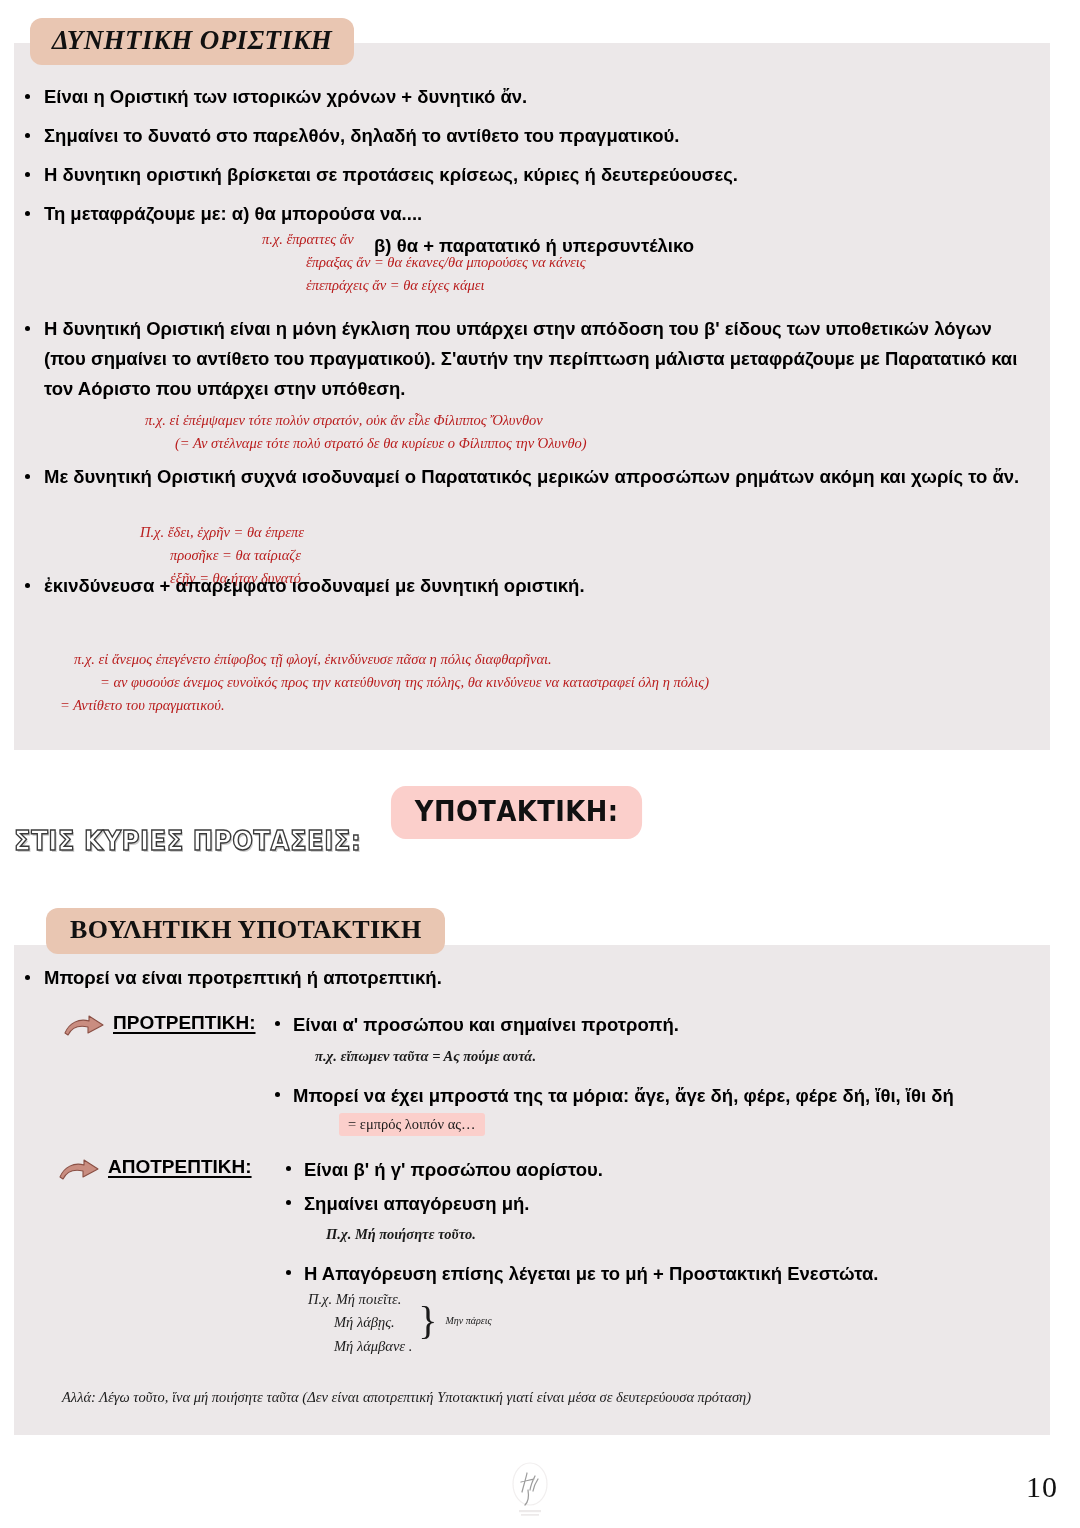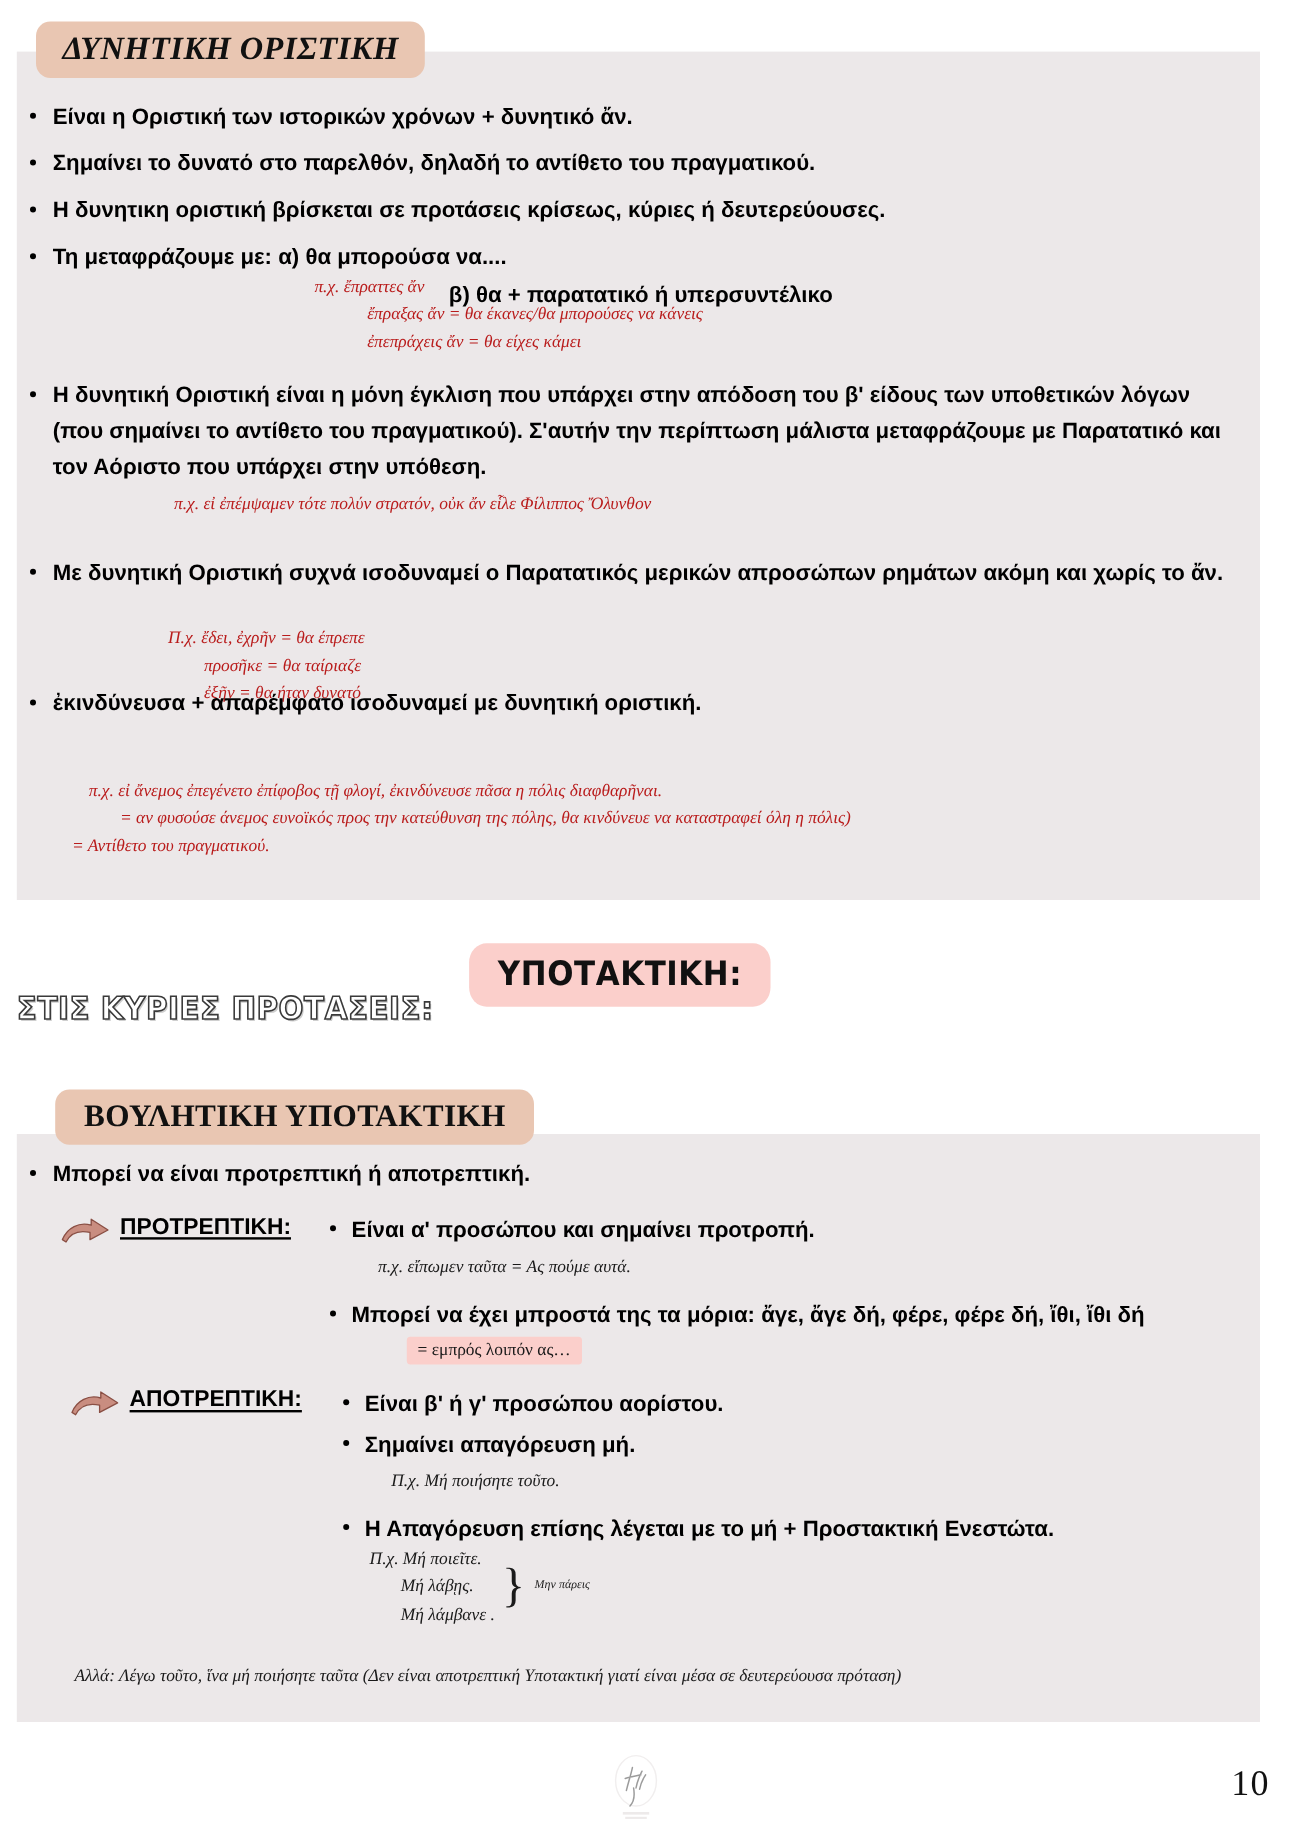--- a/index.html
+++ b/index.html
@@ -170,21 +170,21 @@
   }
   .arrow-label {
     font-weight: bold;
     font-size: 19px;
     text-decoration: underline;
     text-underline-offset: 3px;
     text-decoration-thickness: 2px;
     white-space: nowrap;
     color: #000000;
   }
-  #row-protreptiki { left: 50px; top: 1012px; }
+  #row-protreptiki { left: 63px; top: 1012px; }
   #row-apotreptiki { left: 58px; top: 1156px; }
 
   .sub-block { position: absolute; }
   #sub-protreptiki { left: 271px; top: 1010px; width: 740px; }
   #sub-apotreptiki { left: 282px; top: 1155px; width: 740px; }
 
   ul.subbullets { list-style: none; margin: 0; padding: 0; }
   li.subbullet {
     position: relative;
     padding-left: 22px;
@@ -203,21 +203,21 @@
     height: 5px;
     border-radius: 50%;
     background: #000000;
   }
   .sub-ex {
     font-family: "Liberation Serif", serif;
     font-style: italic;
     font-size: 14.5px;
     line-height: 1.6;
     color: #1a1a1a;
-    font-weight: normal;
+    font-weight: bold;
     padding-left: 44px;
     margin: 5px 0 13px 0;
   }
 
   
   #brace-example {
     position: absolute;
     left: 308px;
     top: 1288px;
     font-family: "Liberation Serif", serif;
@@ -304,20 +304,21 @@
 <div id="p1-b5">
   <ul class="bullets">
     <li class="bullet">
       <span>Η δυνητική Οριστική είναι η μόνη έγκλιση που υπάρχει στην απόδοση του β' είδους των υποθετικών λόγων (που σημαίνει το αντίθετο του πραγματικού). Σ'αυτήν την περίπτωση μάλιστα μεταφράζουμε με Παρατατικό και τον Αόριστο που υπάρχει στην υπόθεση.</span>
     </li>
   </ul>
 </div>
 
 <div id="p1-ex2" class="ex">
   <span class="line">π.χ. εἰ ἐπέμψαμεν τότε πολύν στρατόν, οὐκ ἄν εἷλε Φίλιππος Ὄλυνθον</span>
+  <span class="line" style="padding-left:30px">(= Αν στέλναμε τότε πολύ στρατό δε θα κυρίευε ο Φίλιππος την Όλυνθο)</span>
 </div>
 
 <div id="p1-b6">
   <ul class="bullets">
     <li class="bullet">
       <span>Με δυνητική Οριστική συχνά ισοδυναμεί ο Παρατατικός μερικών απροσώπων ρημάτων ακόμη και χωρίς το ἄν.</span>
     </li>
   </ul>
 </div>
 

